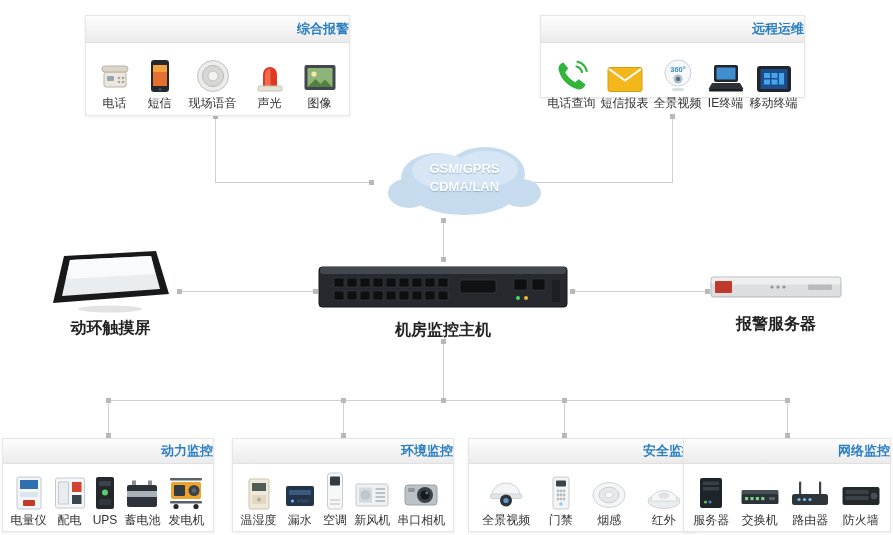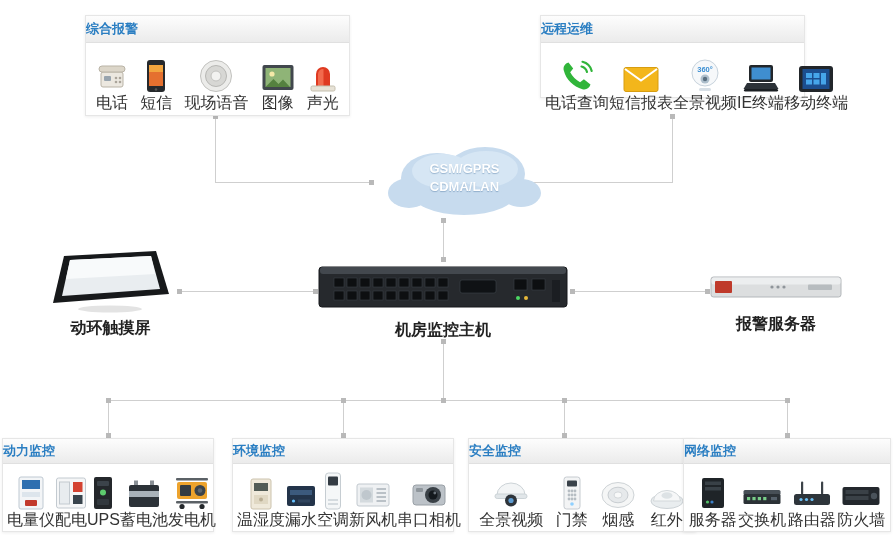--- a/index.html
+++ b/index.html
@@ -7,28 +7,28 @@
   .stage{position:relative;width:893px;height:535px;background:#fff;overflow:hidden;}
 
   
   .line{position:absolute;background:#cfcfcf;}
   .line.v{width:1px;}
   .line.h{height:1px;}
   .dot{position:absolute;width:5px;height:5px;background:#b9b9b9;}
 
   
   .panel{position:absolute;background:#fff;border:1px solid #e6e6e6;box-shadow:0 1px 3px rgba(0,0,0,.07);box-sizing:border-box;}
-  .panel-h{height:26px;line-height:26px;text-align:left;font-weight:bold;font-size:13px;color:#2a7ec2;
+  .panel-h{height:26px;line-height:26px;text-align:right;font-weight:bold;font-size:13px;color:#2a7ec2;
            background:linear-gradient(#fdfdfd,#ebebeb);border-bottom:1px solid #e0e0e0;}
   .panel-sm .panel-h{height:24px;line-height:24px;}
   .items{display:flex;justify-content:space-around;align-items:flex-end;padding:6px 4px 5px;}
   .item{display:flex;flex-direction:column;align-items:center;}
   .ic{height:44px;display:flex;align-items:flex-end;justify-content:center;}
   .panel-sm .ic{height:40px;}
-  .lbl{font-size:16px;color:#333;white-space:nowrap;margin-top:3px;line-height:14px;}
+  .lbl{font-size:12px;color:#333;white-space:nowrap;margin-top:3px;line-height:14px;}
 
   
   .cloud{position:absolute;left:382px;top:136px;width:165px;height:86px;}
   .cloud-text{position:absolute;left:0;top:24px;width:165px;text-align:center;color:#ffffff;
               font-size:13px;font-weight:bold;line-height:18px;text-shadow:0 1px 1px rgba(90,130,170,.5);}
 
   
   .device{position:absolute;}
   .dev-label{position:absolute;text-align:center;font-size:16px;font-weight:bold;color:#222;}
 </style>
@@ -127,38 +127,38 @@
           <svg width="34" height="34" viewBox="0 0 34 34">
             <circle cx="17" cy="17" r="15.5" fill="#ececea" stroke="#c2c2bf"></circle>
             <circle cx="17" cy="17" r="10.5" fill="#d7d7d4" stroke="#b7b7b4"></circle>
             <circle cx="17" cy="17" r="5" fill="#f2f2f0" stroke="#c2c2bf"></circle>
           </svg>
         </span>
         <span class="lbl">现场语音</span>
       </div>
       <div class="item">
         <span class="ic">
+          <svg width="32" height="34" viewBox="0 0 32 34">
+            <path d="M9 27 V15 a7 7 0 0 1 14 0 v12 z" fill="#df3a21"></path>
+            <path d="M11 27 V15 a5 5 0 0 1 5.5 -5 l0 17 z" fill="#f26a4d"></path>
+            <rect x="4" y="27" width="24" height="5" rx="1.5" fill="#e7e2d6" stroke="#c4bfae"></rect>
+          </svg>
+        </span>
+        <span class="lbl">声光</span>
+      </div>
+      <div class="item">
+        <span class="ic">
           <svg width="34" height="30" viewBox="0 0 34 30">
             <rect x="1.5" y="2" width="31" height="25" rx="2" fill="#41474d"></rect>
             <rect x="4.5" y="5" width="25" height="19" fill="#8fb477"></rect>
             <circle cx="11" cy="11" r="2.6" fill="#f5e9a8"></circle>
             <path d="M4.5 24 l8 -8 5 5 4.5 -4.5 7 7.5 z" fill="#55813f"></path>
           </svg>
         </span>
         <span class="lbl">图像</span>
-      </div>
-      <div class="item">
-        <span class="ic">
-          <svg width="32" height="34" viewBox="0 0 32 34">
-            <path d="M9 27 V15 a7 7 0 0 1 14 0 v12 z" fill="#df3a21"></path>
-            <path d="M11 27 V15 a5 5 0 0 1 5.5 -5 l0 17 z" fill="#f26a4d"></path>
-            <rect x="4" y="27" width="24" height="5" rx="1.5" fill="#e7e2d6" stroke="#c4bfae"></rect>
-          </svg>
-        </span>
-        <span class="lbl">声光</span>
       </div>
     </div>
   </div>
 
   <div class="panel" style="left:540px;top:15px;width:265px;height:83px">
     <div class="panel-h">远程运维</div>
     <div class="items">
       <div class="item">
         <span class="ic">
           <svg width="34" height="34" viewBox="0 0 34 34">

